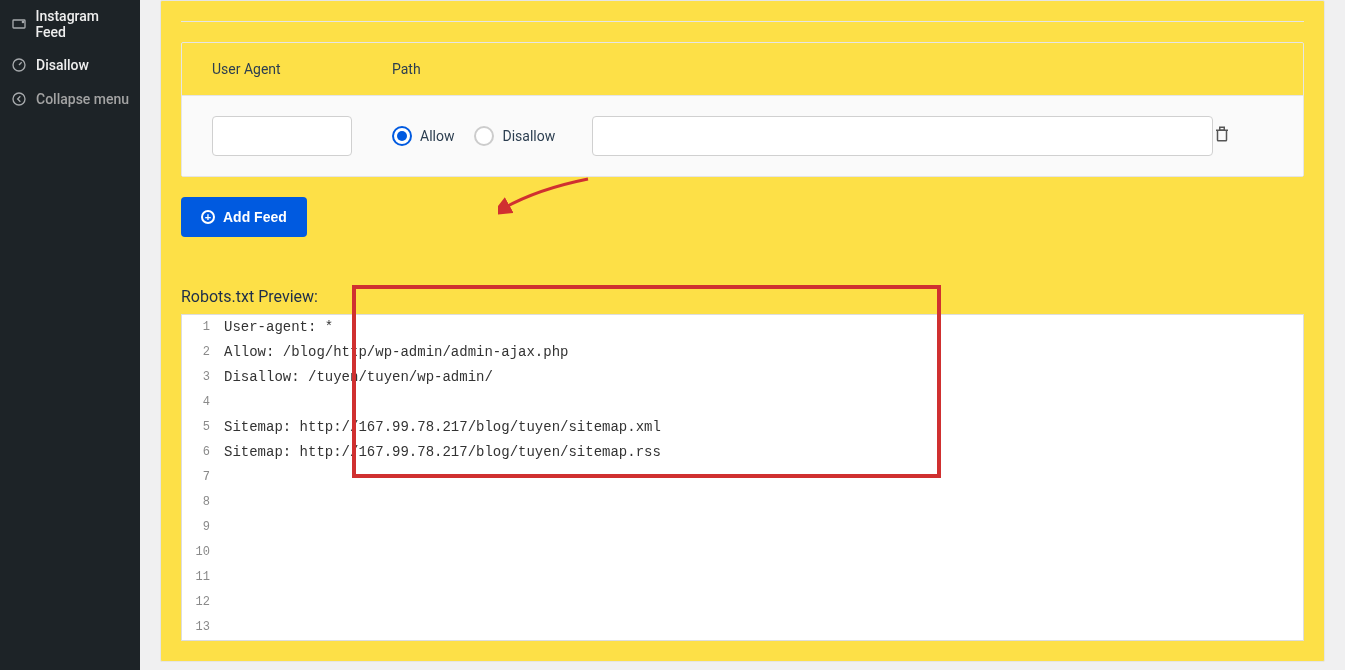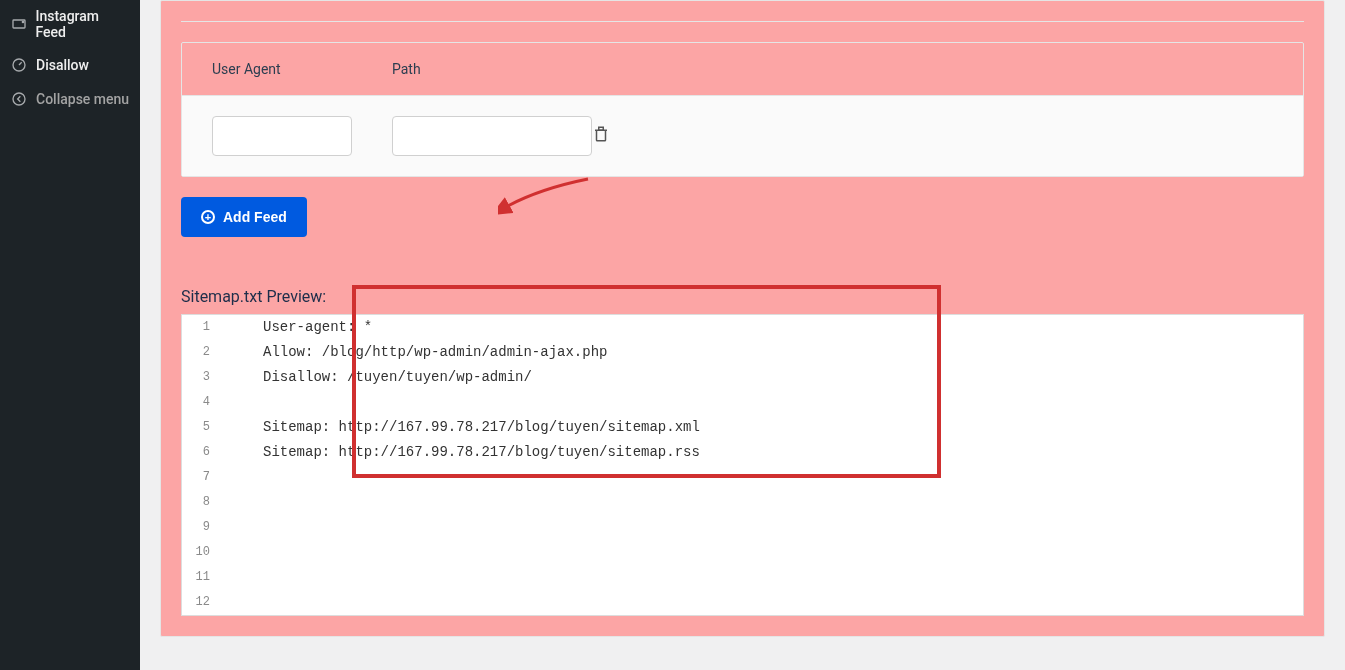--- a/index.html
+++ b/index.html
@@ -44,21 +44,21 @@
   .sidebar-item.dimmed .label { color: #a3a3a3; }
   
   .main {
     flex: 1;
     background: #f0f0f1;
     padding: 0 20px 20px 20px;
     overflow: auto;
     position: relative;
   }
   .content-card {
-    background: #fca5a5;
+    background: #fde047;
     border: 1px solid #e5e5e5;
     border-radius: 2px;
     padding: 20px 0 20px 0;
     margin-top: 0;
   }
   .section-divider {
     border-top: 1px solid #e5e5e5;
     margin: 0 20px 20px 20px;
   }
   
@@ -159,21 +159,20 @@
     padding-right: 10px;
     color: #8a8a8a;
     font-size: 12px;
     flex-shrink: 0;
     user-select: none;
   }
   .linecontent {
     color: #333;
     white-space: pre;
     padding-left: 4px;
-    margin-left: 39px;
   }
   .red-highlight {
     position: absolute;
     border: 4px solid #d03030;
     left: 212px;
     top: 285px;
     width: 589px;
     height: 193px;
     pointer-events: none;
   }
@@ -219,41 +218,53 @@
     <div class="rule-box">
       <div class="rule-header">
         <div>User Agent</div>
         <div>Path</div>
         <div></div>
       </div>
       <div class="rule-row">
         <div>
           <input class="text-input" type="text" value="" style="">
         </div>
+        <div class="radio-group">
+          <div class="radio-item">
+            <span class="radio-outer checked">
+                <span class="radio-inner"></span>
+              </span>
+            <span class="radio-label">Allow</span>
+          </div>
+          <div class="radio-item">
+            <span class="radio-outer"></span>
+            <span class="radio-label">Disallow</span>
+          </div>
+        </div>
         <div>
           <input class="text-input wide" type="text" value="" style="">
         </div>
         <div>
           <span class="trash">
             <svg width="18" height="18" viewBox="0 0 24 24" fill="none" stroke="currentColor" stroke-width="2">
                 <path d="M4 7h16"></path>
                 <path d="M9 3h6v4H9z"></path>
                 <path d="M6 7v13a1 1 0 0 0 1 1h10a1 1 0 0 0 1-1V7"></path>
               </svg>
           </span>
         </div>
       </div>
     </div>
 
     <button class="btn-primary">
       <span class="plus-circle">+</span>
       <span>Add Feed</span>
     </button>
 
-    <div class="preview-title">Sitemap.txt Preview:</div>
+    <div class="preview-title">Robots.txt Preview:</div>
 
     <div class="code-editor" id="code-editor">
 
     <div class="code-line">
           <span class="lineno">1</span>
           <span class="linecontent">User-agent: *</span>
         </div>
         <div class="code-line">
           <span class="lineno">2</span>
           <span class="linecontent">Allow: /blog/http/wp-admin/admin-ajax.php</span>
@@ -289,20 +300,24 @@
         <div class="code-line">
           <span class="lineno">10</span>
           <span class="linecontent"></span>
         </div>
         <div class="code-line">
           <span class="lineno">11</span>
           <span class="linecontent"></span>
         </div>
         <div class="code-line">
           <span class="lineno">12</span>
+          <span class="linecontent"></span>
+        </div>
+        <div class="code-line">
+          <span class="lineno">13</span>
           <span class="linecontent"></span>
         </div>
       </div>
 
   </div>
 
   <div class="red-highlight"></div>
 
   <svg class="arrow-ann" width="100" height="50">
     <defs>

